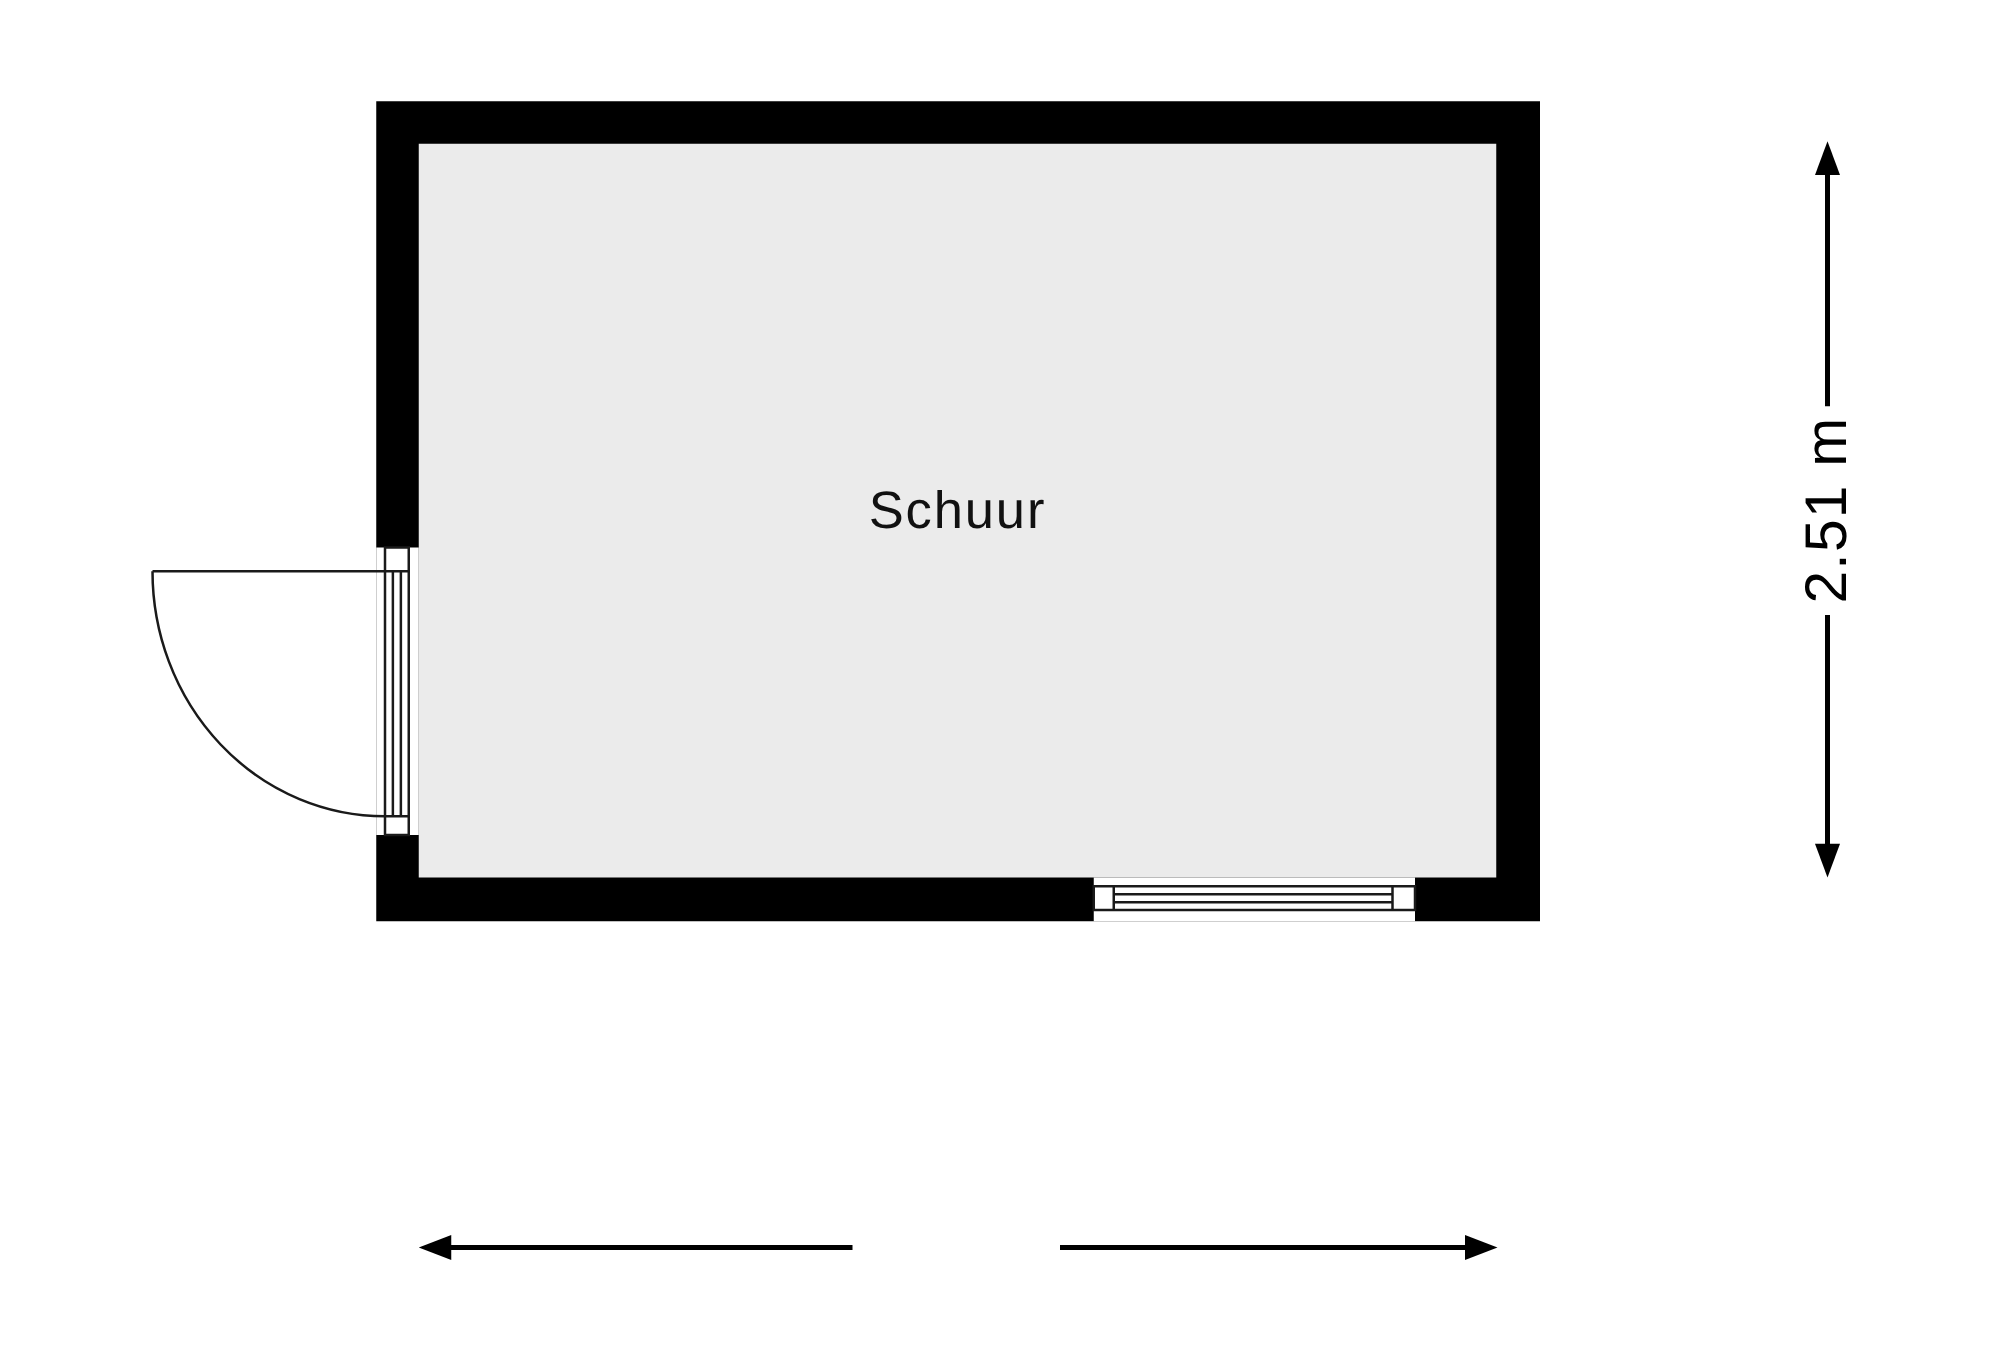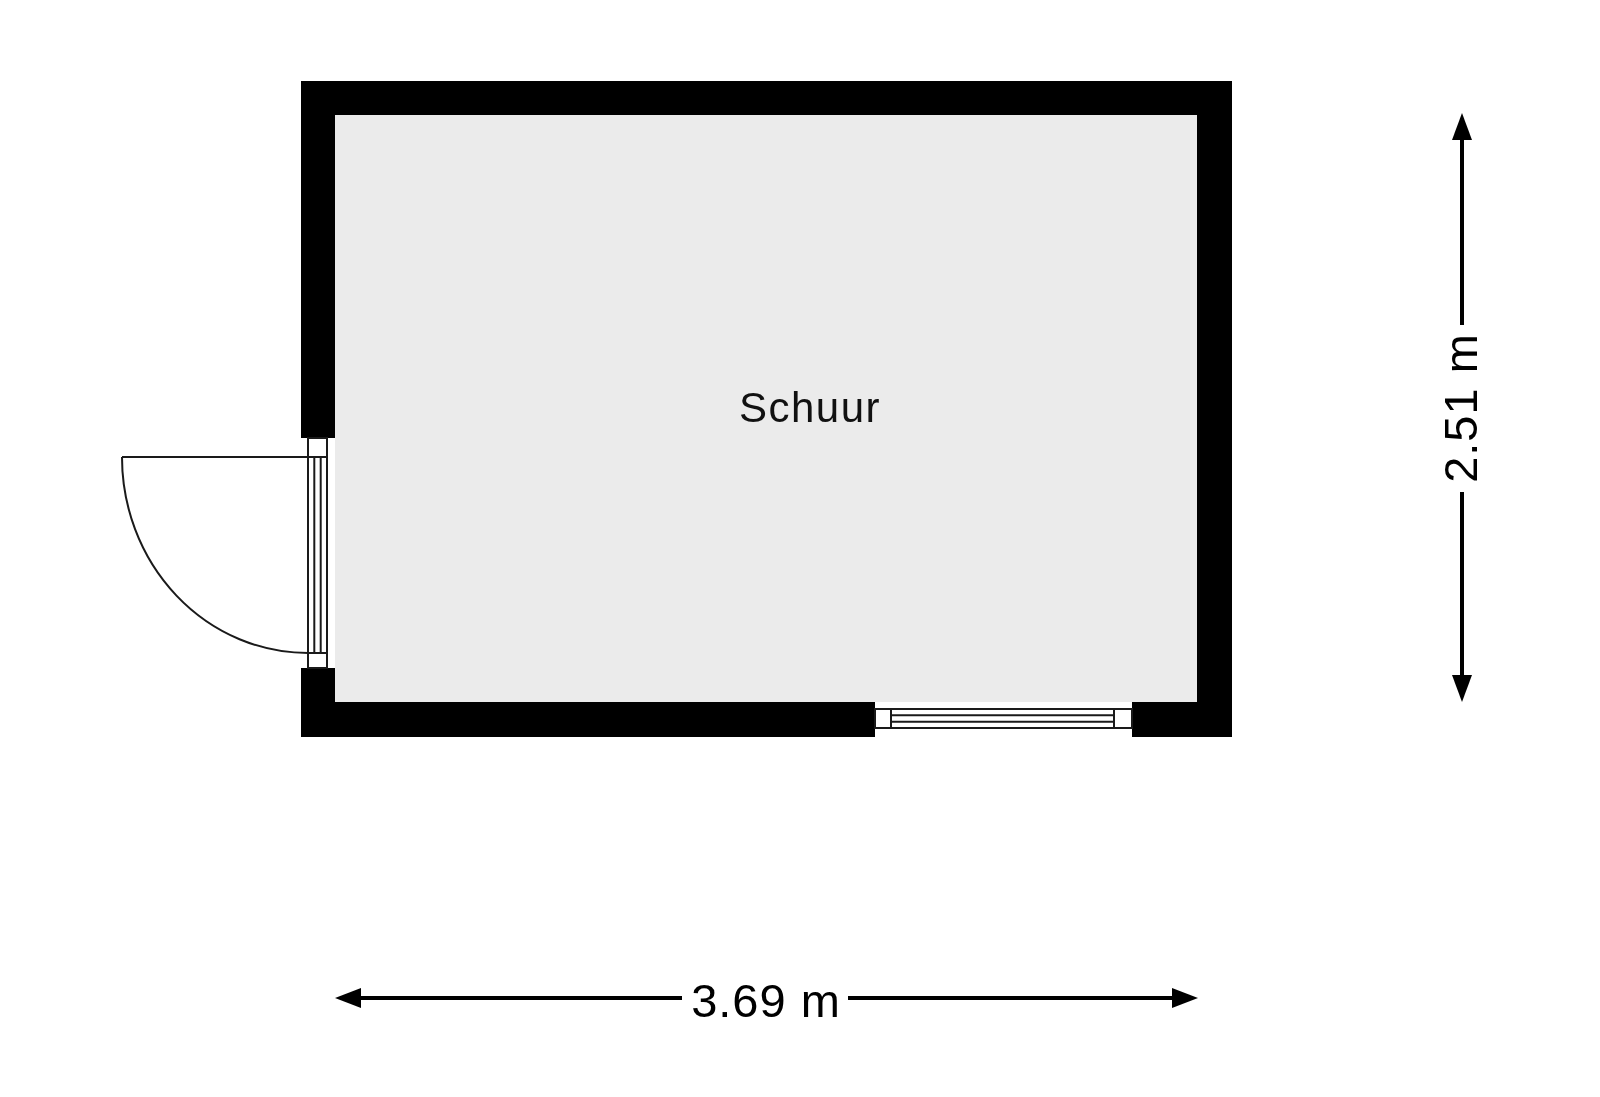--- a/index.html
+++ b/index.html
@@ -40,21 +40,20 @@
     width: 1600px; height: 1097px;
     pointer-events: none;
   }
   .room-label {
     left: 766px; top: 408px;
     transform: translate(-50%, -50%);
     font-size: 42px;
     letter-spacing: 1.5px;
     color: #111111;
     white-space: nowrap;
-    margin-left: 44px;
   }
   .dim-label {
     font-size: 47px;
     color: #000000;
     letter-spacing: 1px;
     white-space: nowrap;
   }
   .dim-h {
     left: 766px; top: 1000px;
     transform: translate(-50%, -50%);
@@ -103,16 +102,15 @@
 
     <g stroke="#000000" fill="#000000">
       <line x1="1462" y1="136" x2="1462" y2="325" stroke-width="4"></line>
       <line x1="1462" y1="492" x2="1462" y2="679" stroke-width="4"></line>
       <polygon points="1462,113 1452,140 1472,140" stroke="none"></polygon>
       <polygon points="1462,702 1452,675 1472,675" stroke="none"></polygon>
     </g>
   </svg>
 
   <div class="abs room-label">Schuur</div>
-  <div class="abs dim-label dim-h">3.69 m</div>
   <div class="abs dim-label dim-v">2.51 m</div>
 
 </div>
 
 </body></html>

